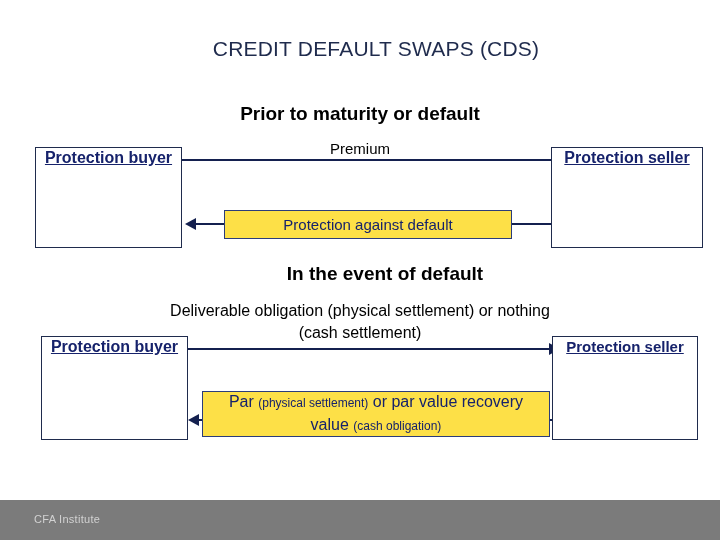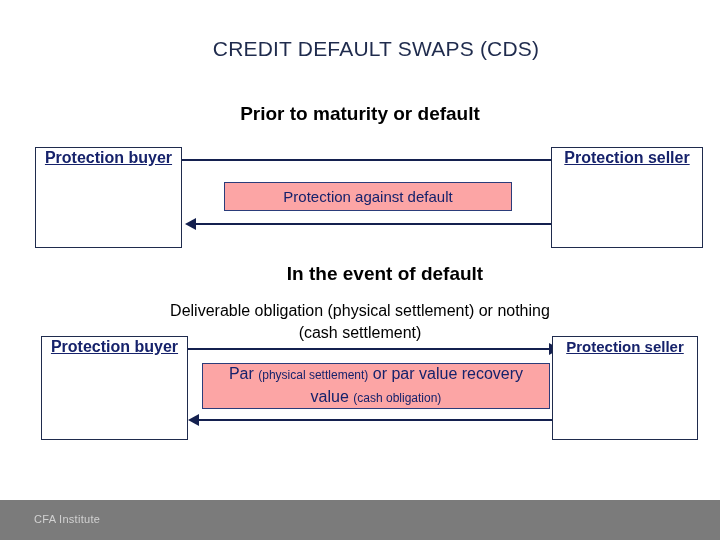--- a/index.html
+++ b/index.html
@@ -87,27 +87,28 @@
 
   #box-buyer-top .party-label,
   #box-seller-top .party-label,
   #box-buyer-bot .party-label { font-size: 16px; }
   #box-seller-bot .party-label { font-size: 15px; }
 
   
   .flow-box {
     position: absolute;
     border: 1px solid #2b3c7a;
-    background: #fca5a5;
+    background: #fde047;
     box-sizing: border-box;
     display: flex;
     align-items: center;
     justify-content: center;
     color: #16226b;
     text-align: center;
+    margin-top: 28px;
   }
   #flow-protection {
     left: 224px; top: 182px; width: 288px; height: 29px;
     font-size: 15px;
   }
   #flow-par {
     left: 202px; top: 363px; width: 348px; height: 46px;
     font-size: 16px;
     line-height: 22px;
     padding: 0 6px;
@@ -162,20 +163,21 @@
 </style>
 </head>
 <body>
 
 <div id="slide">
 
   <div class="slide-title">CREDIT DEFAULT SWAPS (CDS)</div>
 
   <div class="section-heading" id="heading-prior">Prior to maturity or default</div>
 
+  <div class="caption" id="caption-premium">Premium</div>
 
   <div class="arrow-line" id="arrow1-line"></div>
   <div class="arrow-head right" id="arrow1-head"></div>
 
   <div class="arrow-line" id="arrow2-line"></div>
   <div class="arrow-head left" id="arrow2-head"></div>
 
   <div class="party-box" id="box-buyer-top">
     <span class="party-label">Protection buyer</span>
   </div>

